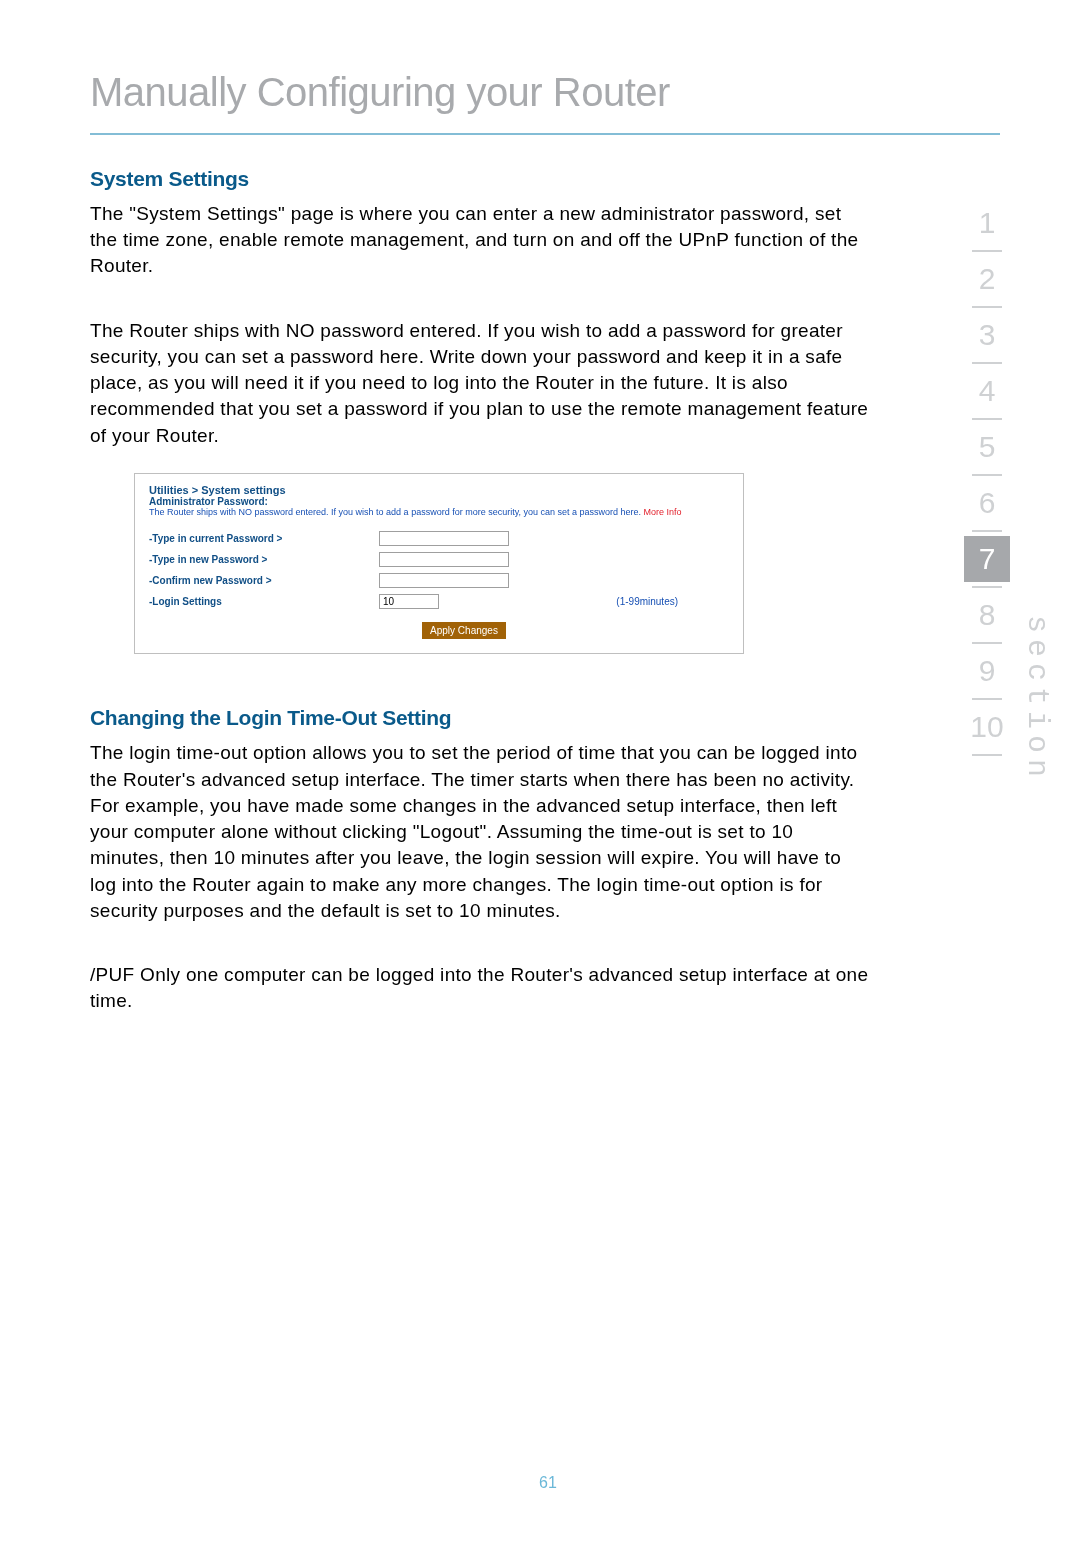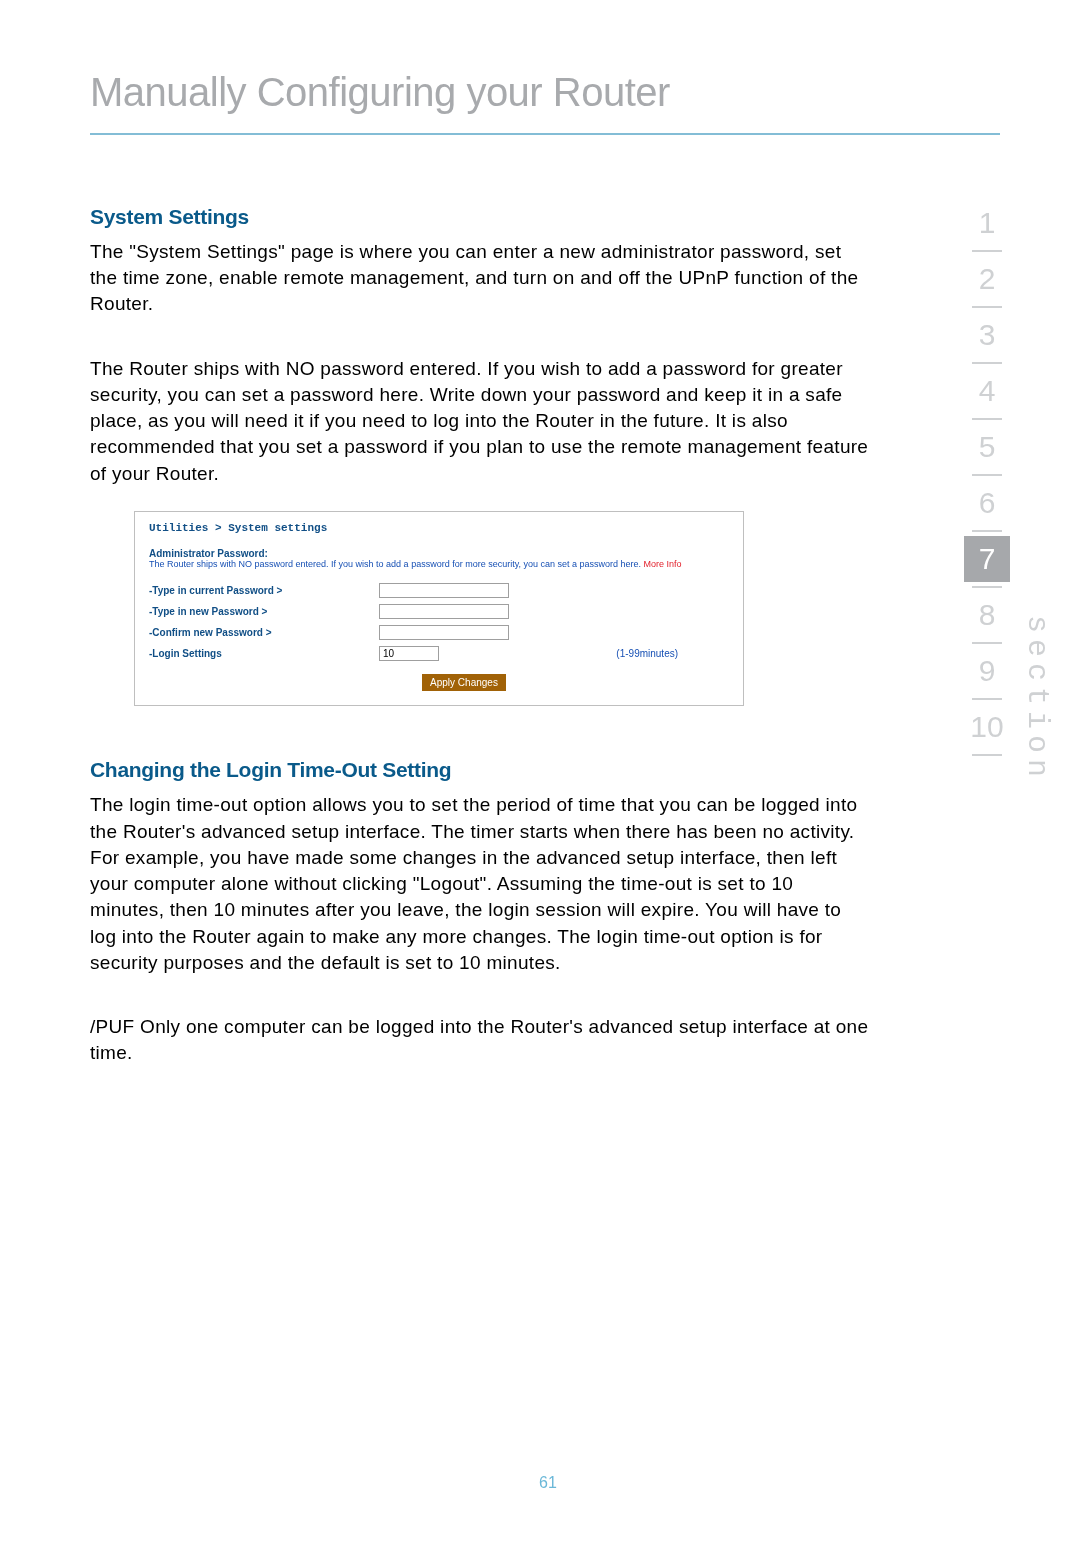--- a/index.html
+++ b/index.html
@@ -8,21 +8,21 @@
       height: 1542px;
       background: #ffffff;
       font-family: Arial, Helvetica, sans-serif;
       color: #000;
       position: relative;
       padding: 70px 80px 40px 90px;
     }
     .title-bar {
       border-bottom: 2px solid #83bdd6;
       padding-bottom: 18px;
-      margin-bottom: 70px;
+      margin-bottom: 32px;
     }
     .title-text {
       color: #a8aaad;
       font-size: 40px;
       font-weight: 400;
       letter-spacing: -0.5px;
     }
     .content-col {
       width: 780px;
     }
@@ -51,22 +51,21 @@
       width: 610px;
       padding: 10px 14px 14px 14px;
       font-family: Verdana, Arial, sans-serif;
       font-size: 9px;
       background: #fff;
     }
     .ui-bread {
       color: #114f86;
       font-weight: bold;
       font-size: 11px;
-      margin-bottom: 14px;
-      font-family: Liberation Mono, monospace;
+      margin-bottom: 0;
     }
     .ui-admin-label {
       color: #114f86;
       font-weight: bold;
       font-size: 10px;
     }
     .ui-admin-desc {
       color: #1750b4;
       font-size: 9px;
       line-height: 1.3;

